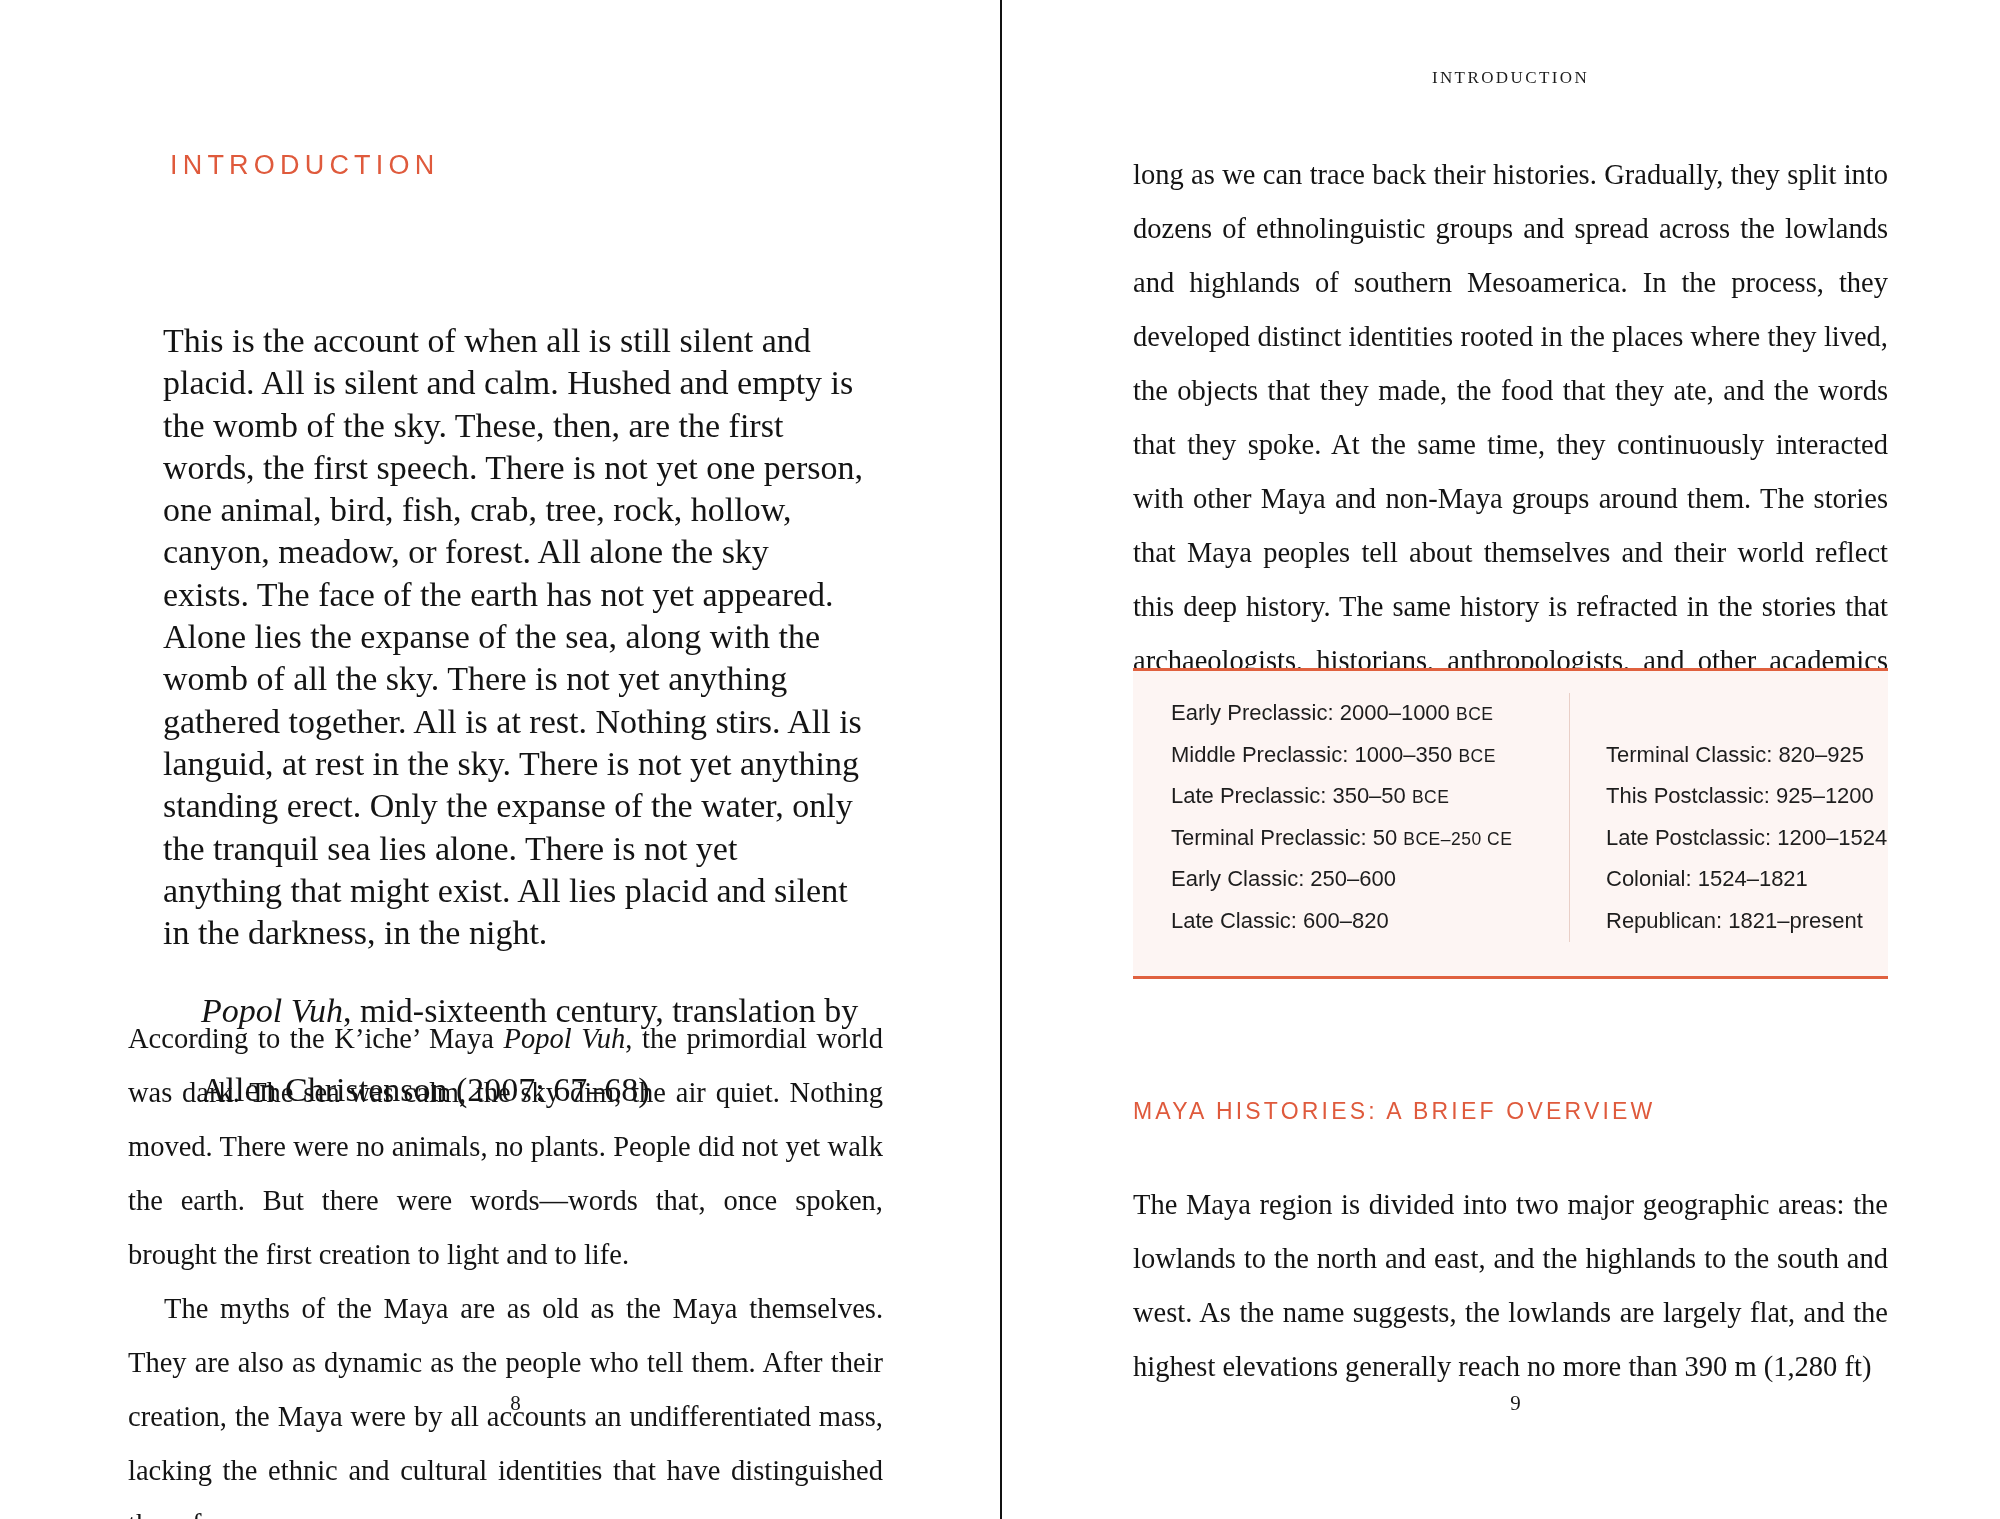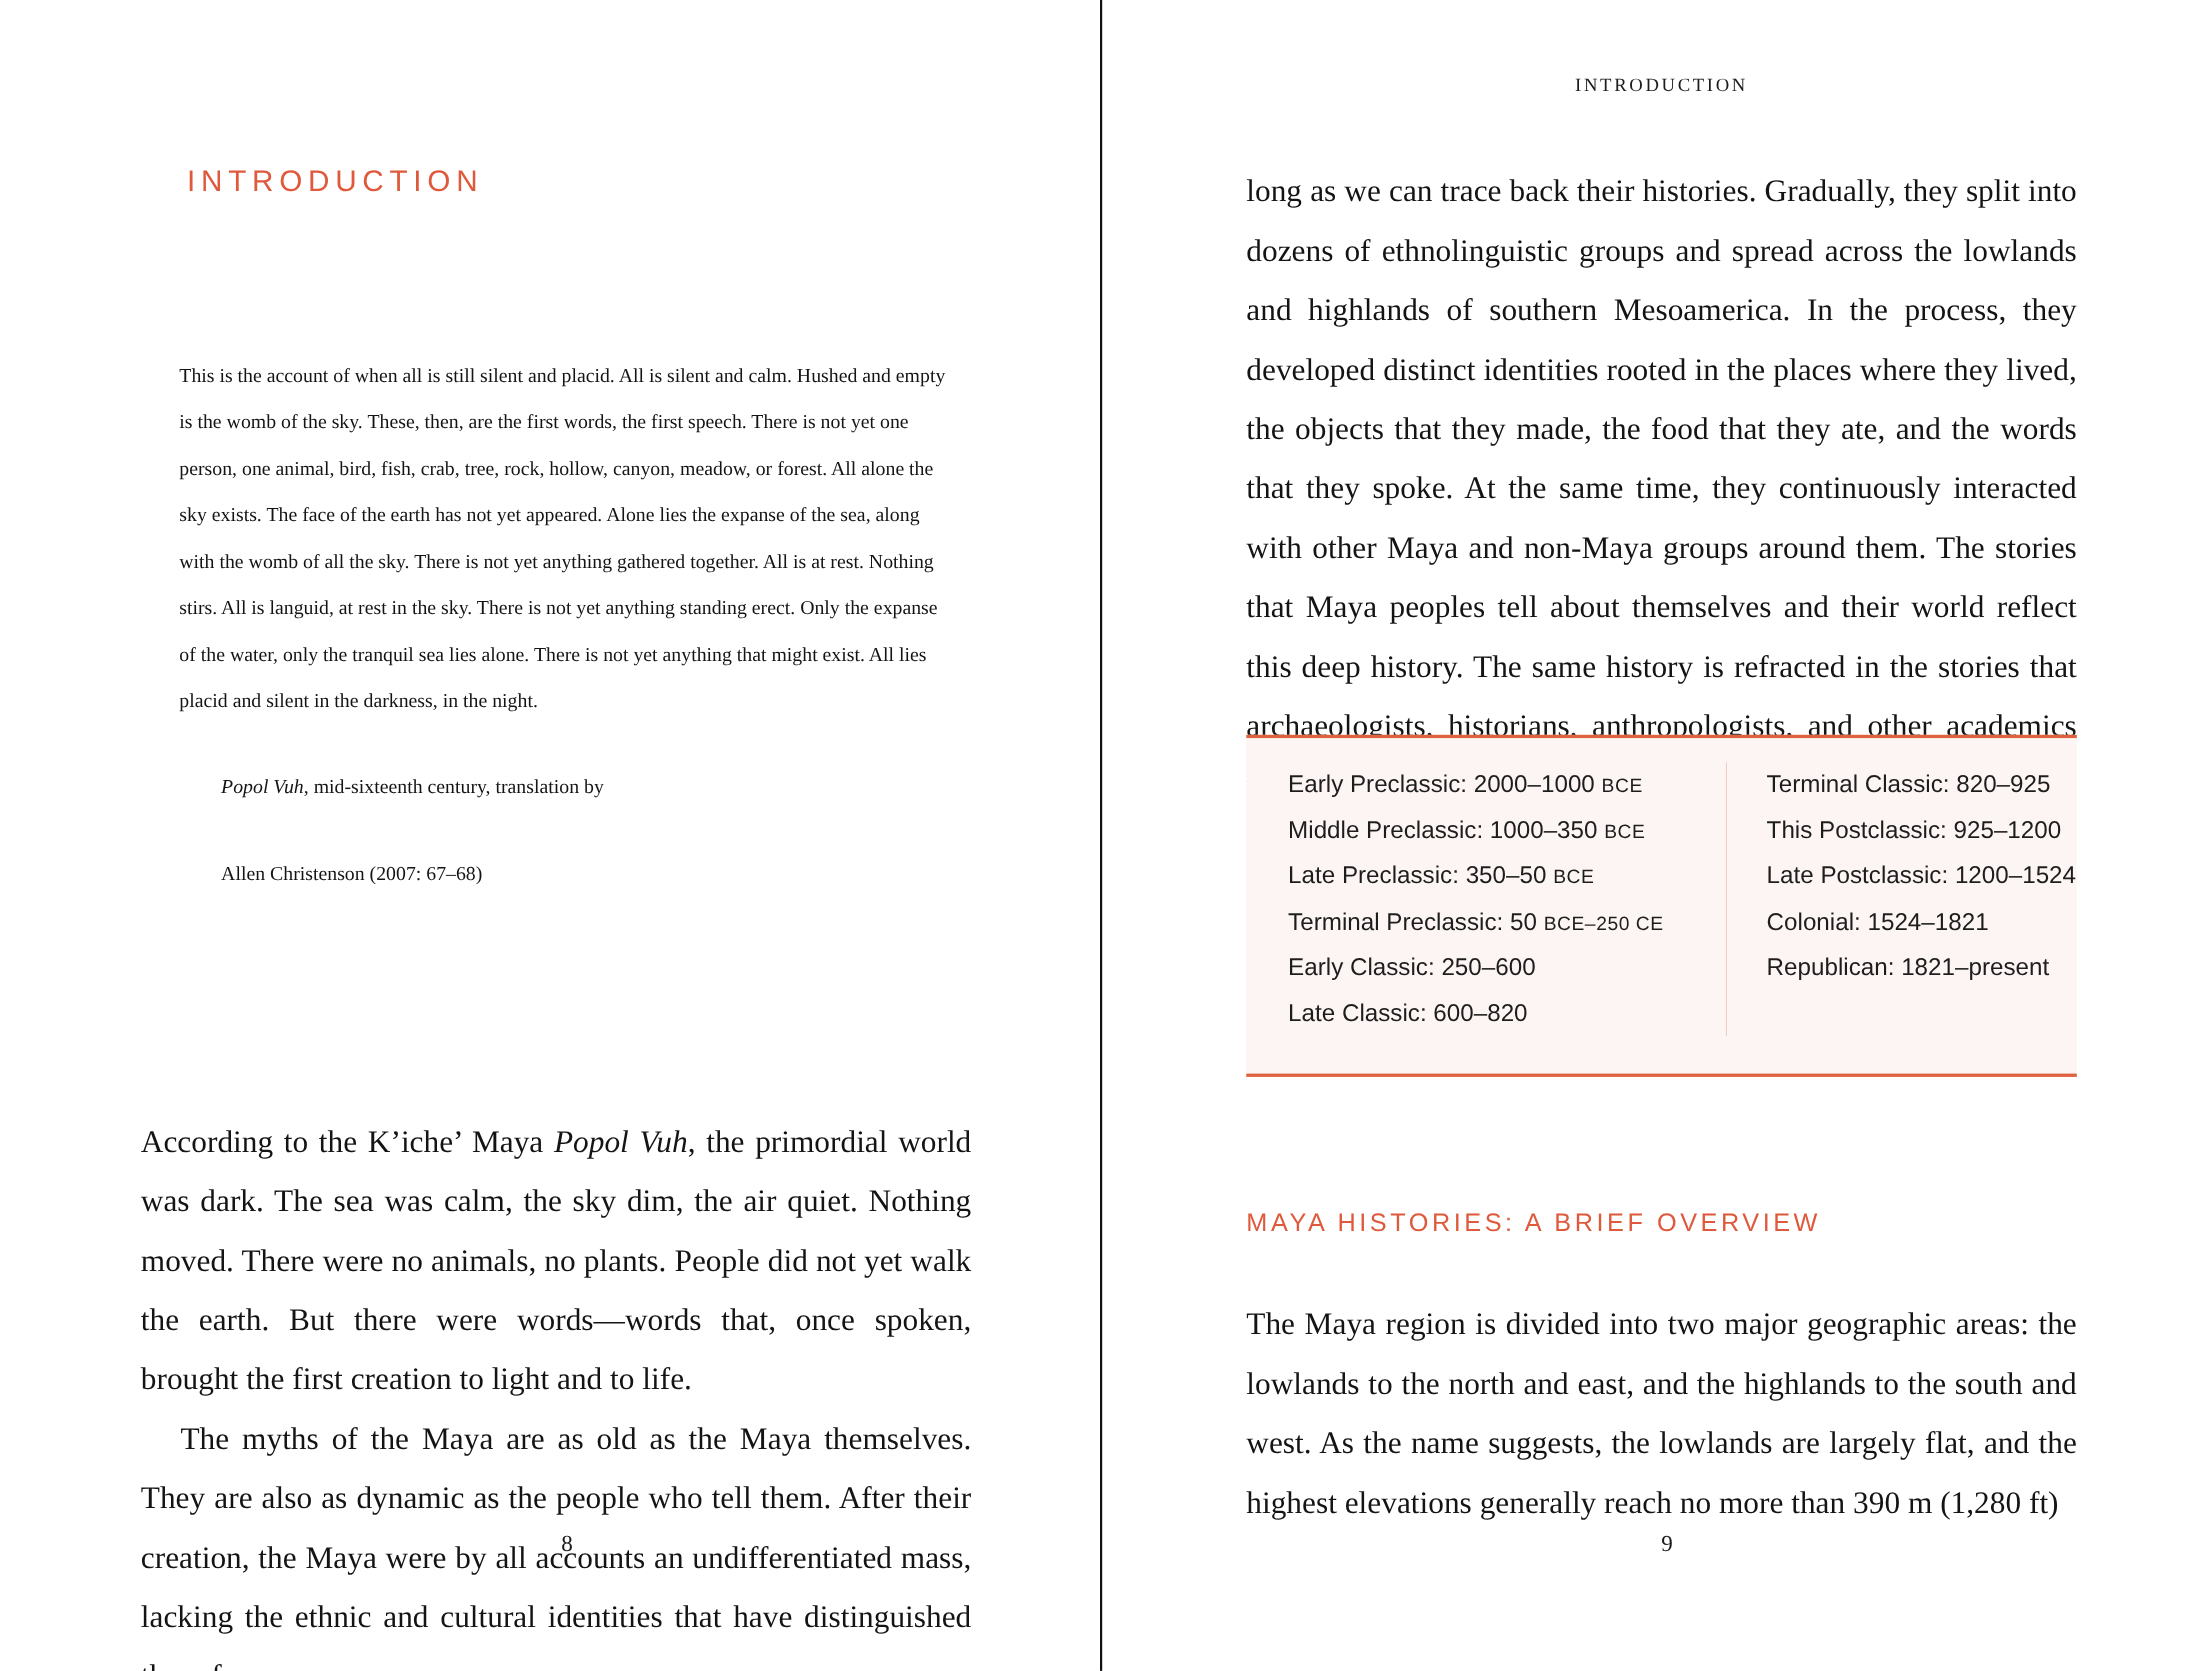--- a/index.html
+++ b/index.html
@@ -83,21 +83,21 @@
     color: #df5a3c;
     font-weight: 400;
   }
 
   
   .epigraph {
     position: absolute;
     top: 320px;
     left: 35px;
     width: 700px;
-    font-size: 18px;
+    font-size: 34px;
     line-height: 42.3px;
     color: #141414;
   }
   .epigraph p {
     margin: 0;
   }
   .epigraph .attrib {
     margin-left: 38px;
     margin-top: 36px;
   }
@@ -154,20 +154,21 @@
   .timeline-title {
     font-family: "Liberation Sans", "DejaVu Sans", sans-serif;
     font-size: 25px;
     font-weight: 700;
     color: #e0613f;
     margin-bottom: 20px;
     letter-spacing: 0.2px;
   }
   .timeline-cols {
     display: flex;
+    align-items: flex-end;
   }
   .timeline-col {
     box-sizing: border-box;
   }
   .timeline-col.col-a {
     width: 400px;
     padding-right: 20px;
     border-right: 1.5px solid #e9cfc7;
   }
   .timeline-col.col-b {

